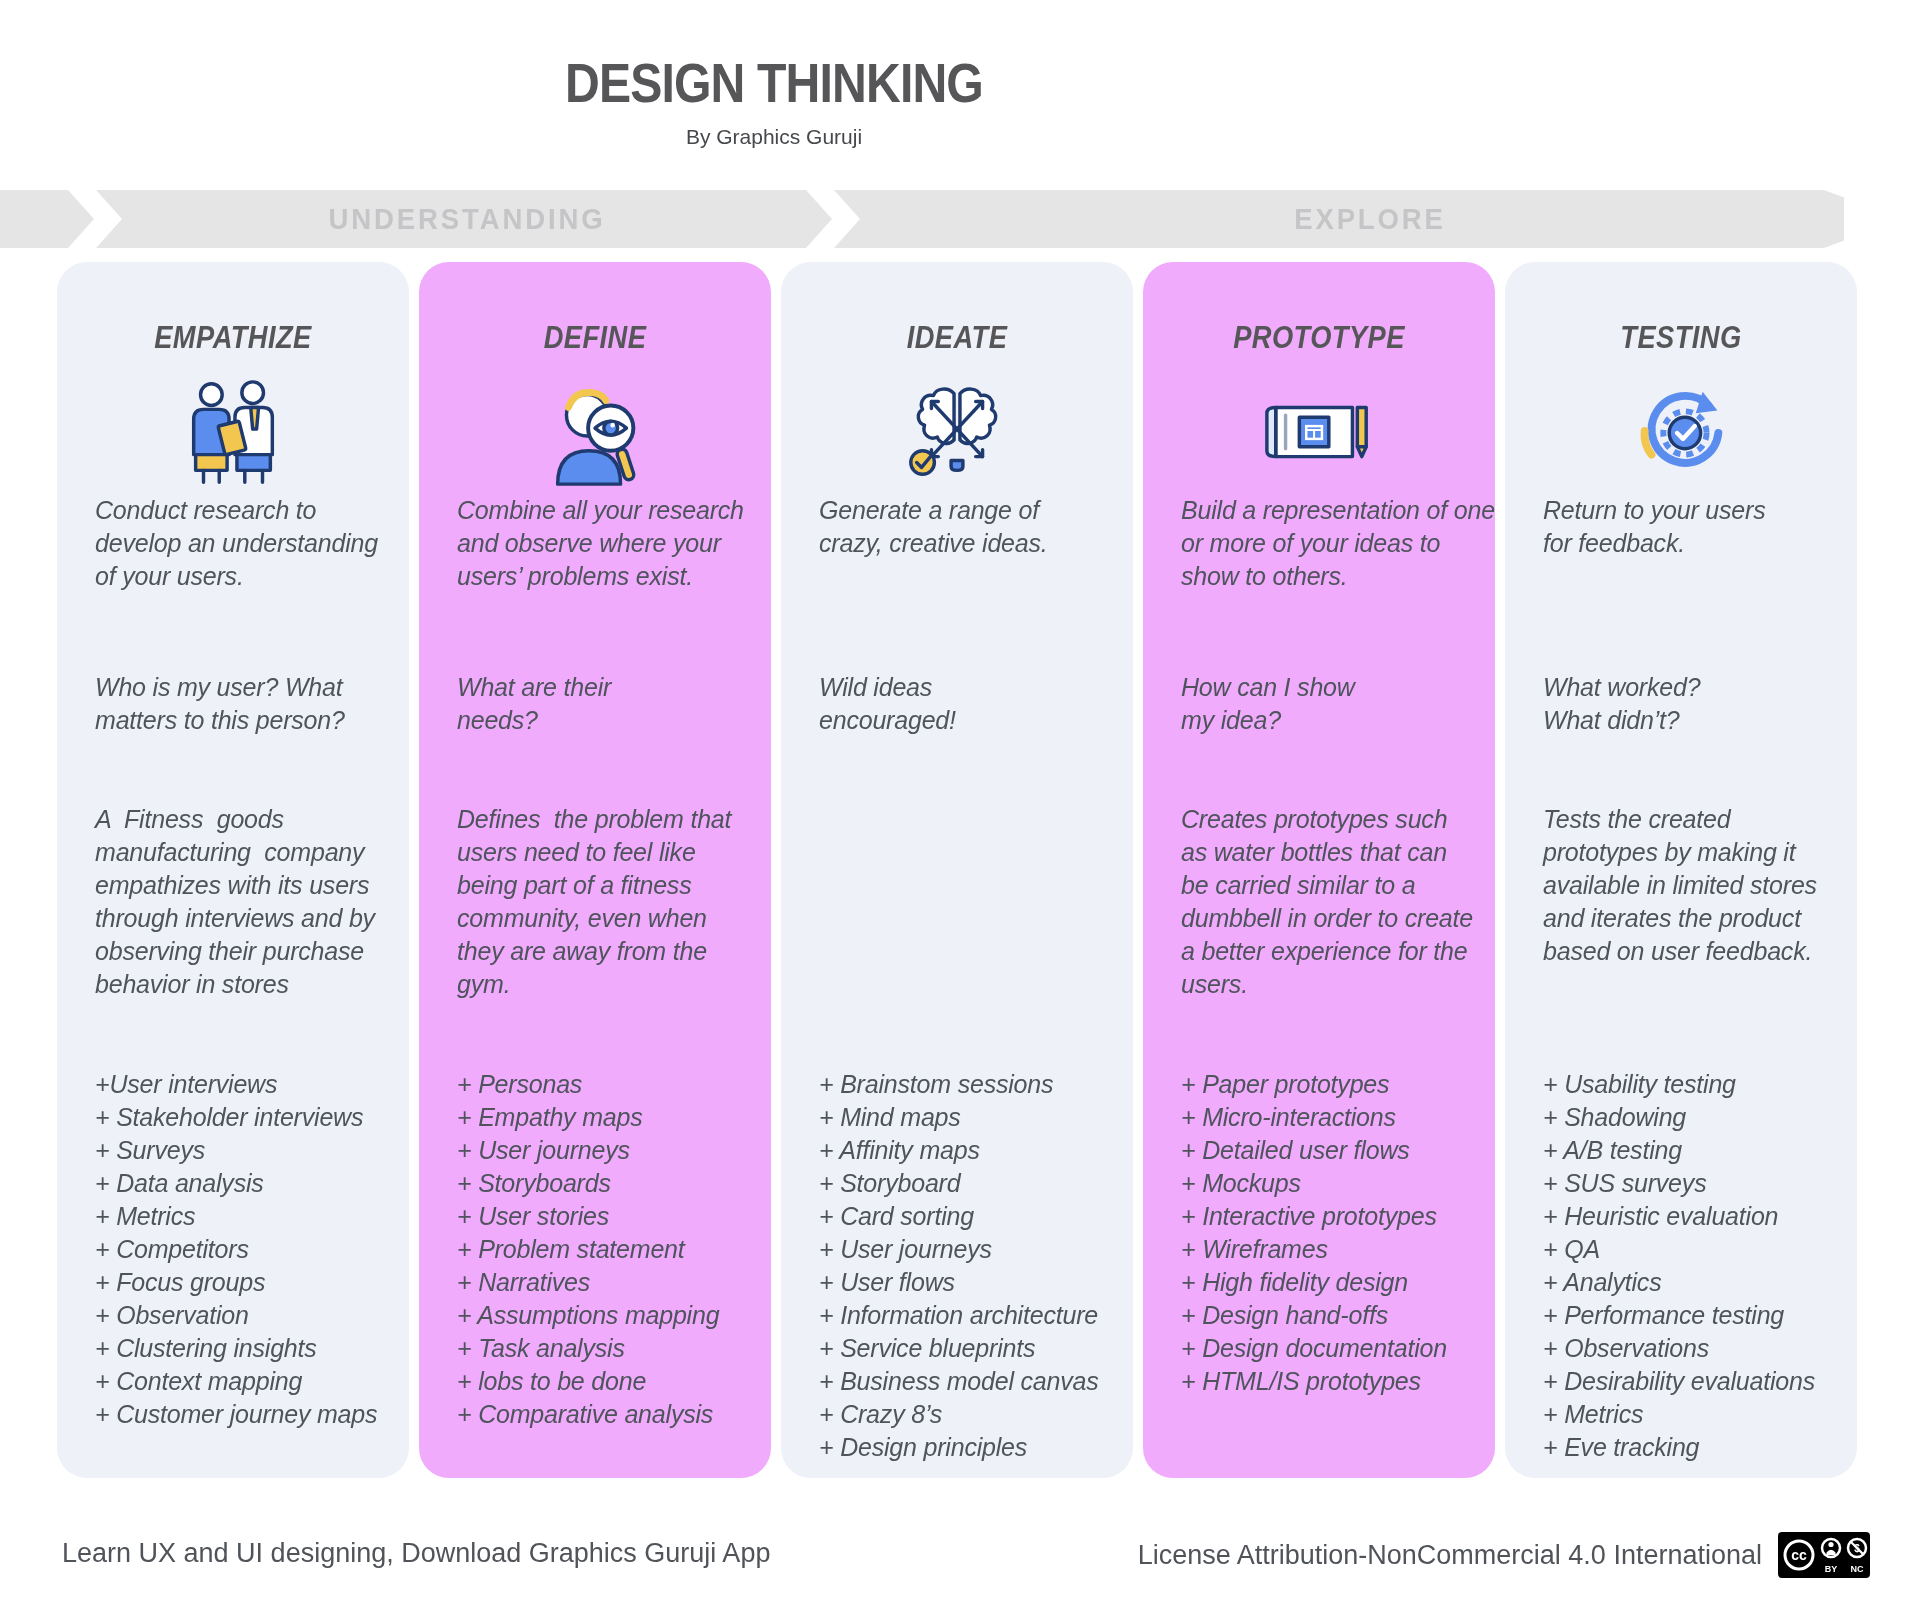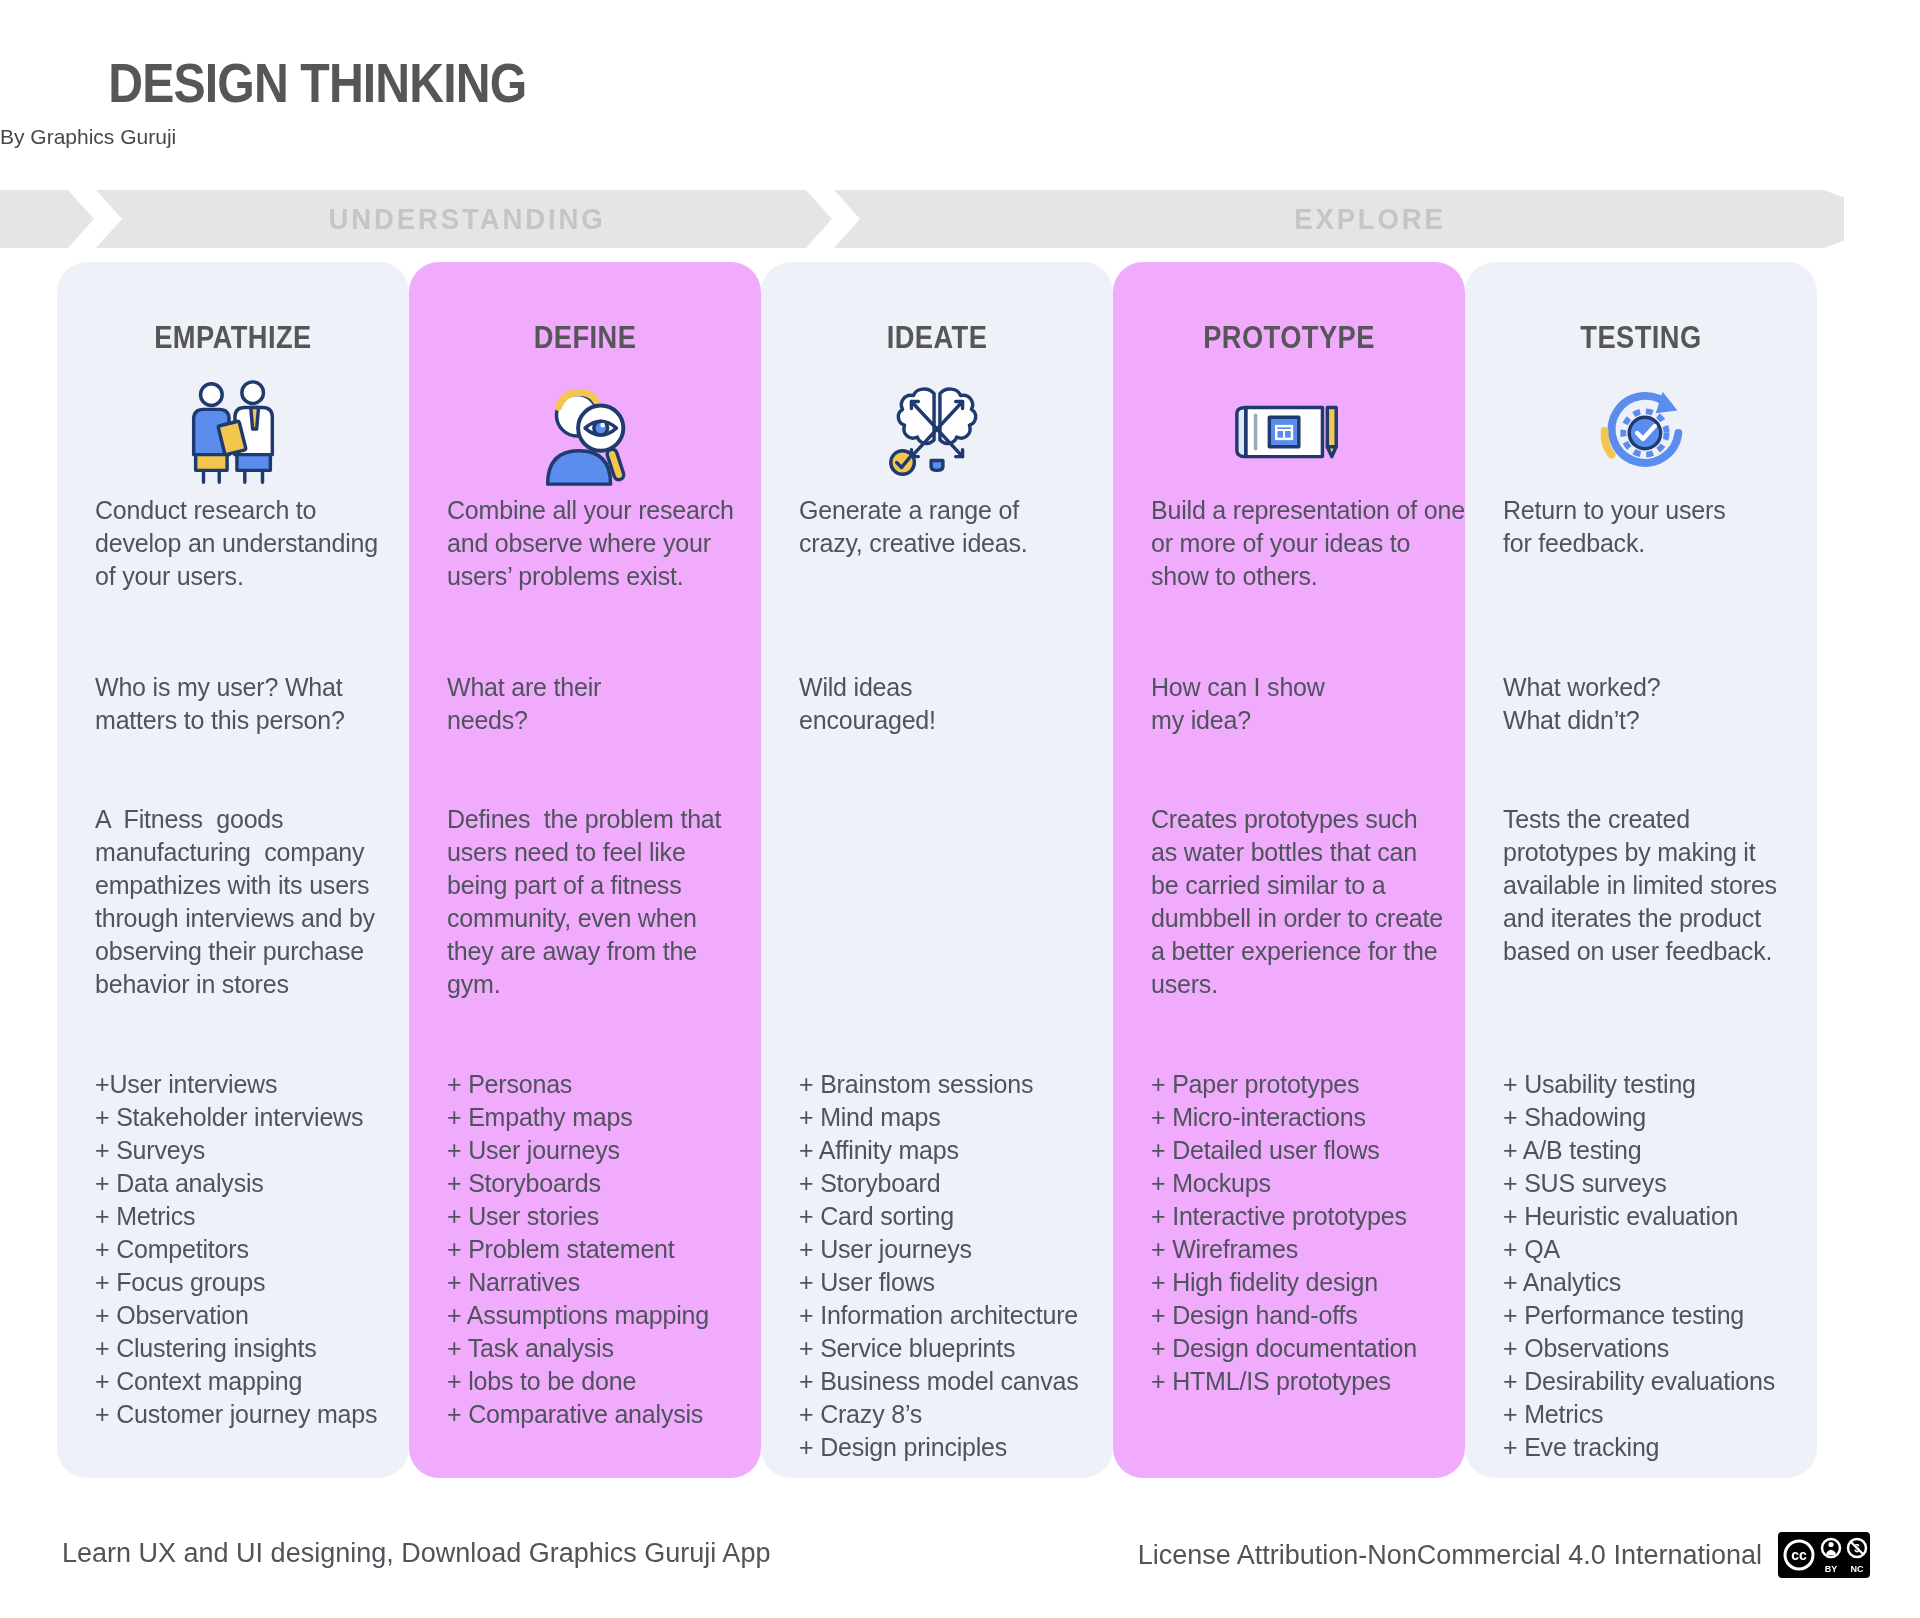--- a/index.html
+++ b/index.html
@@ -13,41 +13,41 @@
     --body-text:#4e535c;
     --footer-text:#505459;
   }
   *{margin:0;padding:0;box-sizing:border-box;}
   html,body{background:#fff;}
   body{
     width:1920px;height:1618px;position:relative;overflow:hidden;
     font-family:"Liberation Sans",sans-serif;color:var(--body-text);
   }
   
-  .hdr{position:absolute;top:0;left:0;width:1548px;}
+  .hdr{position:absolute;top:0;left:0;width:1548px;text-align:center;}
   .hdr h1{
     margin-top:50px;font-size:56px;font-weight:bold;color:var(--heading);
     letter-spacing:-1px;transform:scaleX(0.86);transform-origin:center;
   }
   .hdr .sub{margin-top:10px;font-size:21px;color:#46484b;}
   
   .banner{position:absolute;top:190px;left:0;width:1844px;height:58px;}
   .seg{position:absolute;inset:0;background:var(--banner-bg);}
   .seg1{clip-path:polygon(0 0,68px 0,94px 50%,68px 100%,0 100%);}
   .seg2{clip-path:polygon(96px 0,806px 0,832px 50%,806px 100%,96px 100%,122px 50%);}
   .seg3{clip-path:polygon(834px 0,1824px 0,1902px 50%,1824px 100%,834px 100%,860px 50%);}
   .bannertext{
     position:absolute;top:0;height:58px;line-height:58px;text-align:center;
     font-size:29px;font-weight:bold;letter-spacing:3px;color:var(--banner-text);
     transform:scaleX(0.95);
   }
   .t1{left:122px;width:690px;}
   .t2{left:860px;width:1020px;}
   
-  .cards{position:absolute;top:262px;left:57px;display:flex;}
+  .cards{position:absolute;top:262px;left:57px;display:flex;gap:10px;font-style:italic;}
   .card{position:relative;width:352px;height:1216px;border-radius:30px;background:#f0abfc;}
   .card.tint{background:var(--card-bg);}
   .card h2{
     position:absolute;top:58px;left:0;width:100%;text-align:center;
     font-size:31px;font-weight:bold;color:var(--heading);
     transform:scaleX(0.88);transform-origin:center;letter-spacing:0.5px;
   }
   .icon{position:absolute;top:112px;left:0;width:100%;display:flex;justify-content:center;}
   .card p{position:absolute;left:38px;right:4px;font-size:25px;line-height:33px;
     letter-spacing:-0.2px;white-space:pre;color:var(--body-text);}

